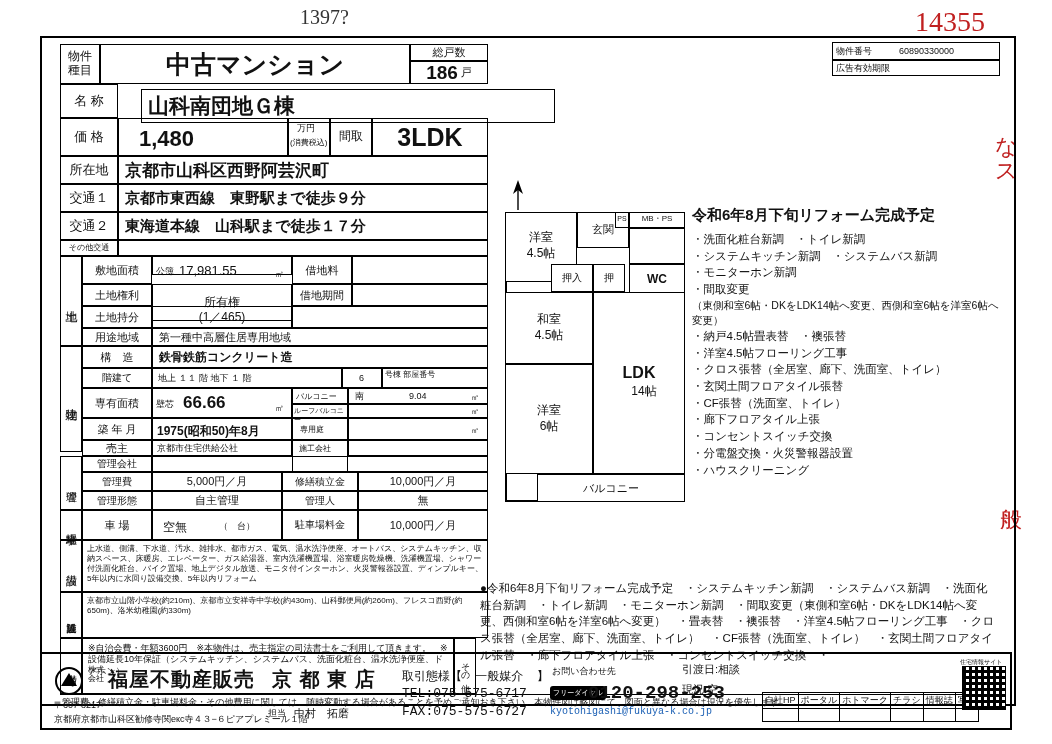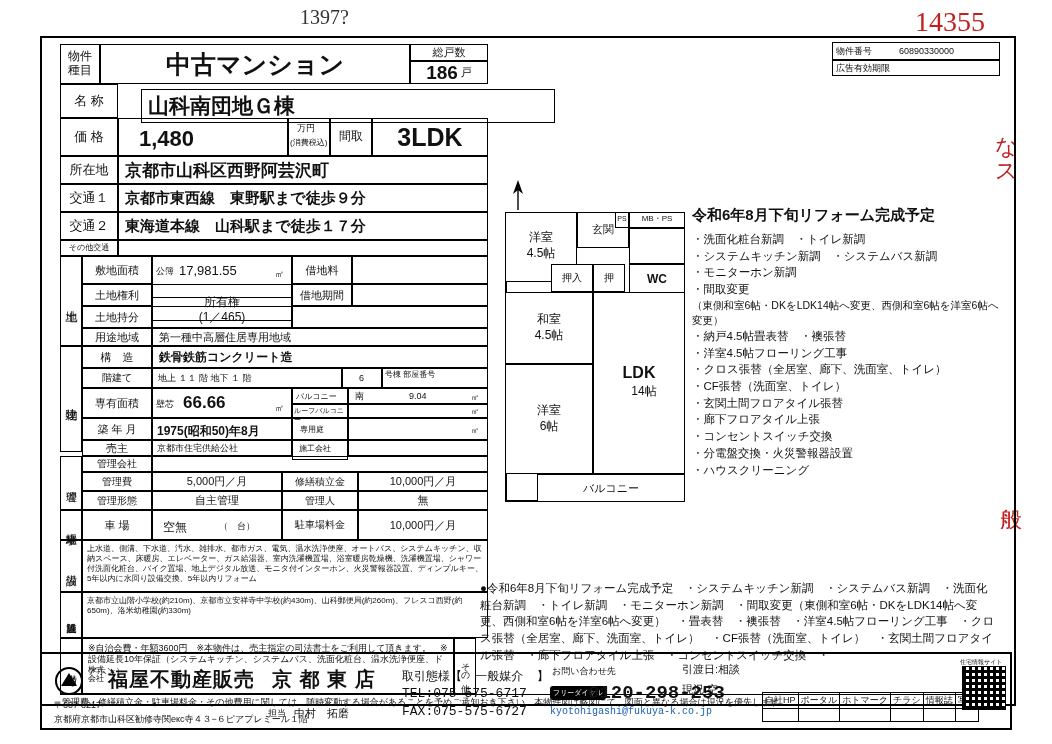--- a/index.html
+++ b/index.html
@@ -96,21 +96,21 @@
     <div class="cell val" style="left:76px;top:174px;width:370px;height:28px;">
       <span style="font-size:15px;font-weight:bold;">東海道本線　山科駅まで徒歩１７分</span>
     </div>
     <div class="cell lbl" style="left:18px;top:202px;width:58px;height:16px;font-size:8px;">その他交通</div>
     <div class="cell" style="left:76px;top:202px;width:370px;height:16px;"></div>
 
     <div class="cell ctr" style="left:18px;top:218px;width:22px;height:90px;">
       <span class="vert" style="font-size:12px;">土地</span>
     </div>
     <div class="cell lbl" style="left:40px;top:218px;width:70px;height:28px;font-size:11px;">敷地面積</div>
-    <div class="cell" style="left:110px;top:218px;width:140px;height:42px;">
+    <div class="cell" style="left:110px;top:218px;width:140px;height:19px;">
       <span class="t xs" style="left:3px;top:9px;">公簿</span>
       <span class="t" style="left:26px;top:6px;font-size:13px;">17,981.55</span>
       <span class="t xs" style="left:122px;top:12px;">㎡</span>
     </div>
     <div class="cell lbl" style="left:250px;top:218px;width:60px;height:28px;font-size:11px;">借地料</div>
     <div class="cell" style="left:310px;top:218px;width:136px;height:28px;"></div>
 
     <div class="cell lbl" style="left:40px;top:246px;width:70px;height:22px;font-size:11px;">土地権利</div>
     <div class="cell ctr" style="left:110px;top:246px;width:140px;height:37px;">
       <span style="font-size:12px;">所有権</span>
@@ -177,21 +177,21 @@
       <span class="t xxs" style="left:7px;top:6px;">専用庭</span>
     </div>
     <div class="cell" style="left:306px;top:380px;width:140px;height:22px;">
       <span class="t xxs" style="left:122px;top:7px;">㎡</span>
     </div>
 
     <div class="cell lbl" style="left:40px;top:402px;width:70px;height:16px;font-size:11px;">売主</div>
     <div class="cell" style="left:110px;top:402px;width:140px;height:16px;">
       <span class="t xs" style="left:4px;top:2px;">京都市住宅供給公社</span>
     </div>
-    <div class="cell" style="left:250px;top:402px;width:56px;height:20px;">
+    <div class="cell" style="left:250px;top:402px;width:56px;height:32px;">
       <span class="t xxs" style="left:6px;top:3px;">施工会社</span>
     </div>
     <div class="cell" style="left:306px;top:402px;width:140px;height:16px;"></div>
 
     <div class="cell ctr" style="left:18px;top:418px;width:22px;height:54px;">
       <span class="vert" style="font-size:11px;">管理</span>
     </div>
     <div class="cell lbl" style="left:40px;top:418px;width:70px;height:16px;font-size:10px;">管理会社</div>
     <div class="cell" style="left:110px;top:418px;width:336px;height:16px;"></div>
 
@@ -310,22 +310,22 @@
       <h4>令和6年8月下旬リフォーム完成予定</h4>
       <ul>
         <li>・洗面化粧台新調　・トイレ新調</li>
         <li>・システムキッチン新調　・システムバス新調</li>
         <li>・モニターホン新調</li>
         <li>・間取変更</li>
         <li style="font-size:10.5px;">（東側和室6帖・DKをLDK14帖へ変更、西側和室6帖を洋室6帖へ変更）</li>
         <li>・納戸4.5帖畳表替　・襖張替</li>
         <li>・洋室4.5帖フローリング工事</li>
         <li>・クロス張替（全居室、廊下、洗面室、トイレ）</li>
+        <li>・玄関土間フロアタイル張替</li>
         <li>・CF張替（洗面室、トイレ）</li>
-        <li>・玄関土間フロアタイル張替</li>
         <li>・廊下フロアタイル上張</li>
         <li>・コンセントスイッチ交換</li>
         <li>・分電盤交換・火災警報器設置</li>
         <li>・ハウスクリーニング</li>
       </ul>
     </div>
 
     <div class="cell" style="left:434px;top:540px;width:524px;height:74px;border:none;padding:2px 4px;">
       <span class="note" style="display:block;">●令和6年8月下旬リフォーム完成予定　・システムキッチン新調　・システムバス新調　・洗面化粧台新調　・トイレ新調　・モニターホン新調　・間取変更（東側和室6帖・DKをLDK14帖へ変更、西側和室6帖を洋室6帖へ変更）　・畳表替　・襖張替　・洋室4.5帖フローリング工事　・クロス張替（全居室、廊下、洗面室、トイレ）　・CF張替（洗面室、トイレ）　・玄関土間フロアタイル張替　・廊下フロアタイル上張　・コンセントスイッチ交換　・</span>
     </div>

